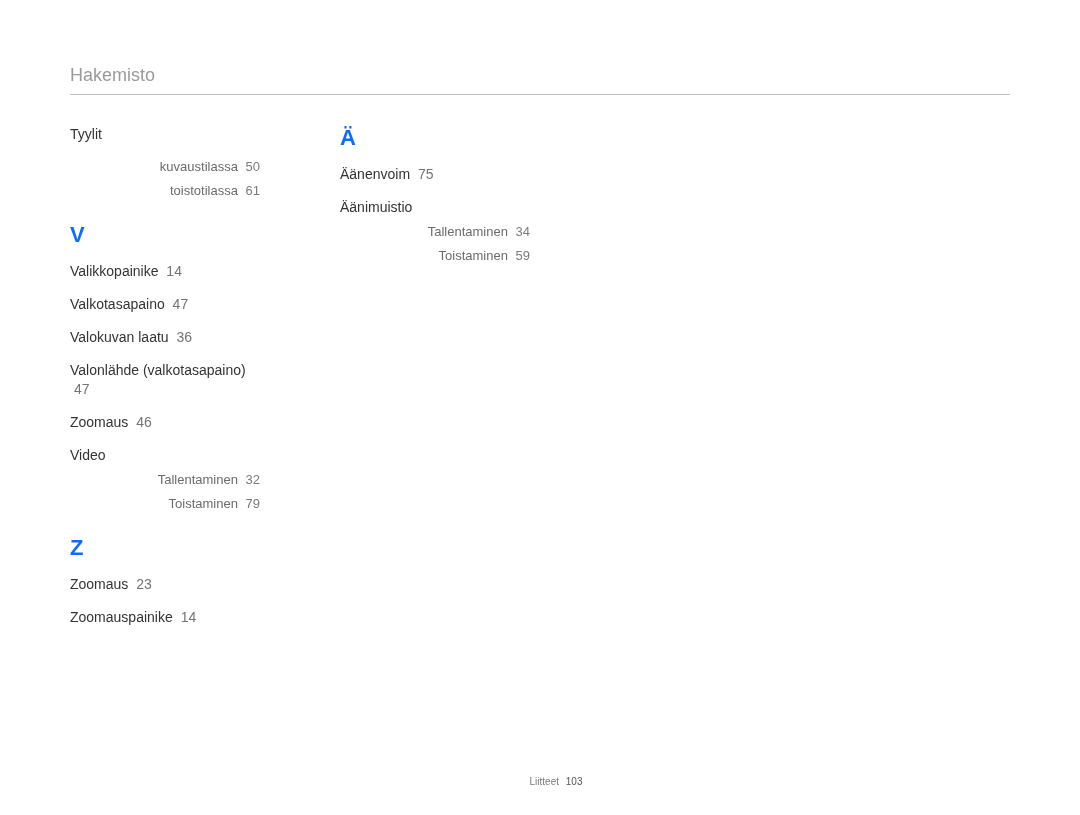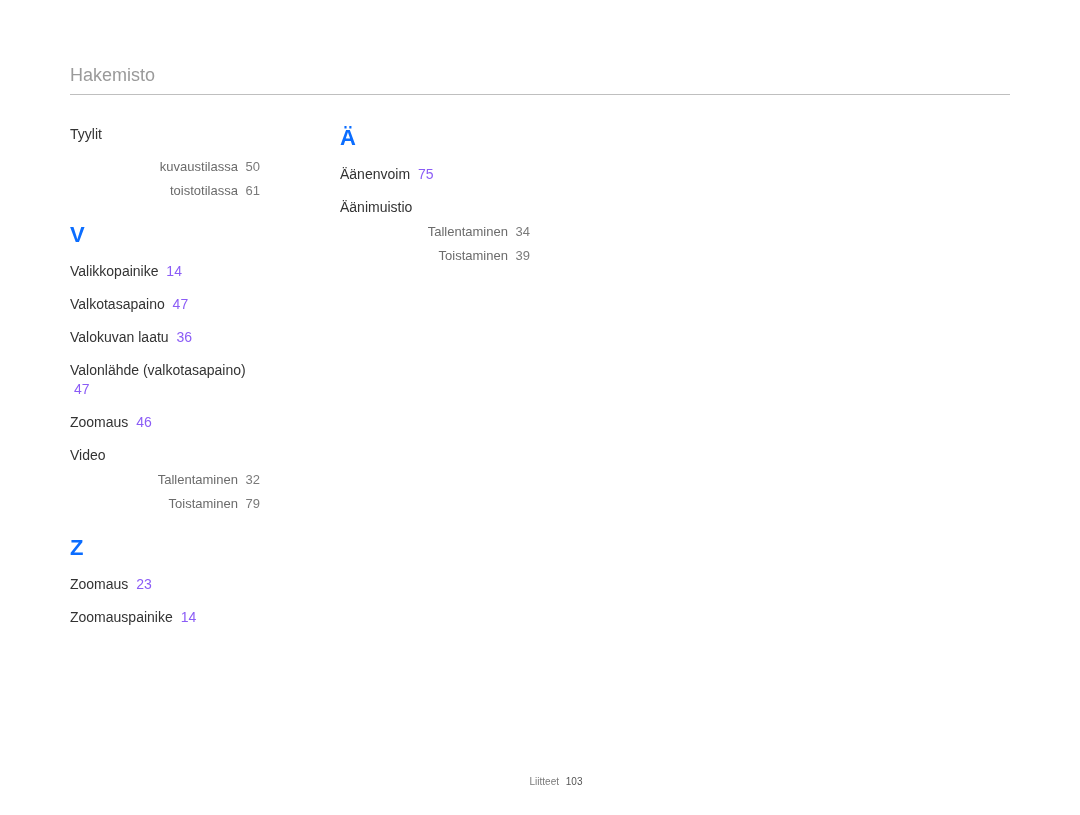--- a/index.html
+++ b/index.html
@@ -45,21 +45,21 @@
   .col > .letter:first-child {
     margin-top: 0;
   }
   .entry {
     font-size: 14px;
     color: #333;
     margin: 0 0 14px 0;
     line-height: 1.35;
   }
   .entry .pg {
-    color: #8b5cf6;
+    color: #737373;
     margin-left: 4px;
   }
   .sub {
     font-size: 13px;
     color: #6b6b6b;
     margin: 0 0 6px 14px;
     line-height: 1.4;
     text-align: right;
   }
   .sub .pg {
@@ -156,21 +156,21 @@
       </div>
       <div class="entry" style="margin-bottom:6px;">
         <span>Äänimuistio</span>
       </div>
       <div class="sub">
         <span>Tallentaminen</span>
         <span class="pg">34</span>
       </div>
       <div class="sub">
         <span>Toistaminen</span>
-        <span class="pg">39</span>
+        <span class="pg">59</span>
       </div>
     </div>
 
   </div>
 
   <div class="footer">
     <span>Liitteet</span>
     <span class="num">103</span>
   </div>
 </div>

